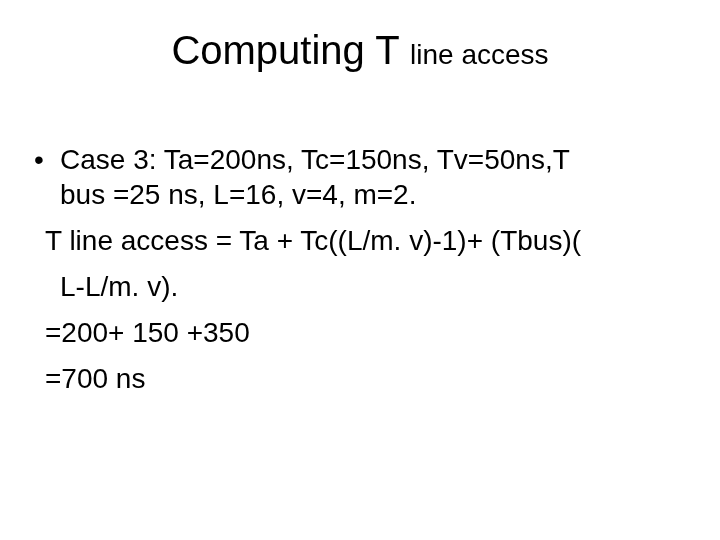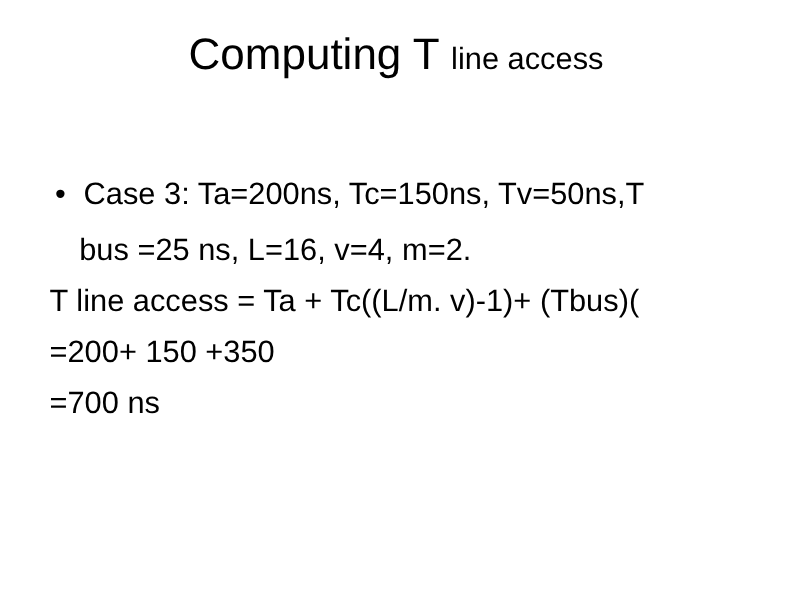--- a/index.html
+++ b/index.html
@@ -35,47 +35,48 @@
     position: absolute;
     top: 142px;
     left: 34px;
     right: 34px;
     font-size: 28px;
     line-height: 1.25;
   }
   .bullet {
     position: relative;
     padding-left: 26px;
-    margin: 16px;
+    margin: 0;
   }
   .bullet::before {
     content: "•";
     position: absolute;
     left: 0;
     top: 0;
   }
   .cont {
     padding-left: 26px;
-    margin: 12px;
+    margin: 0;
   }
   .flat {
     padding-left: 0;
     margin: 11px;
   }
 </style>
 </head>
 <body>
 
 <div class="slide">
 
   <div class="title">
     <span>Computing T </span><span class="sub">line access</span>
   </div>
 
   <div class="body">
     <p class="bullet">Case 3: Ta=200ns, Tc=150ns, Tv=50ns,T</p>
     <p class="cont">bus =25 ns, L=16, v=4, m=2.</p>
     <p class="flat">T line access = Ta + Tc((L/m. v)-1)+ (Tbus)(</p>
+    <p class="cont">L-L/m. v).</p>
     <p class="flat">=200+ 150 +350</p>
     <p class="flat">=700 ns</p>
   </div>
 
 </div>
 
 </body></html>

